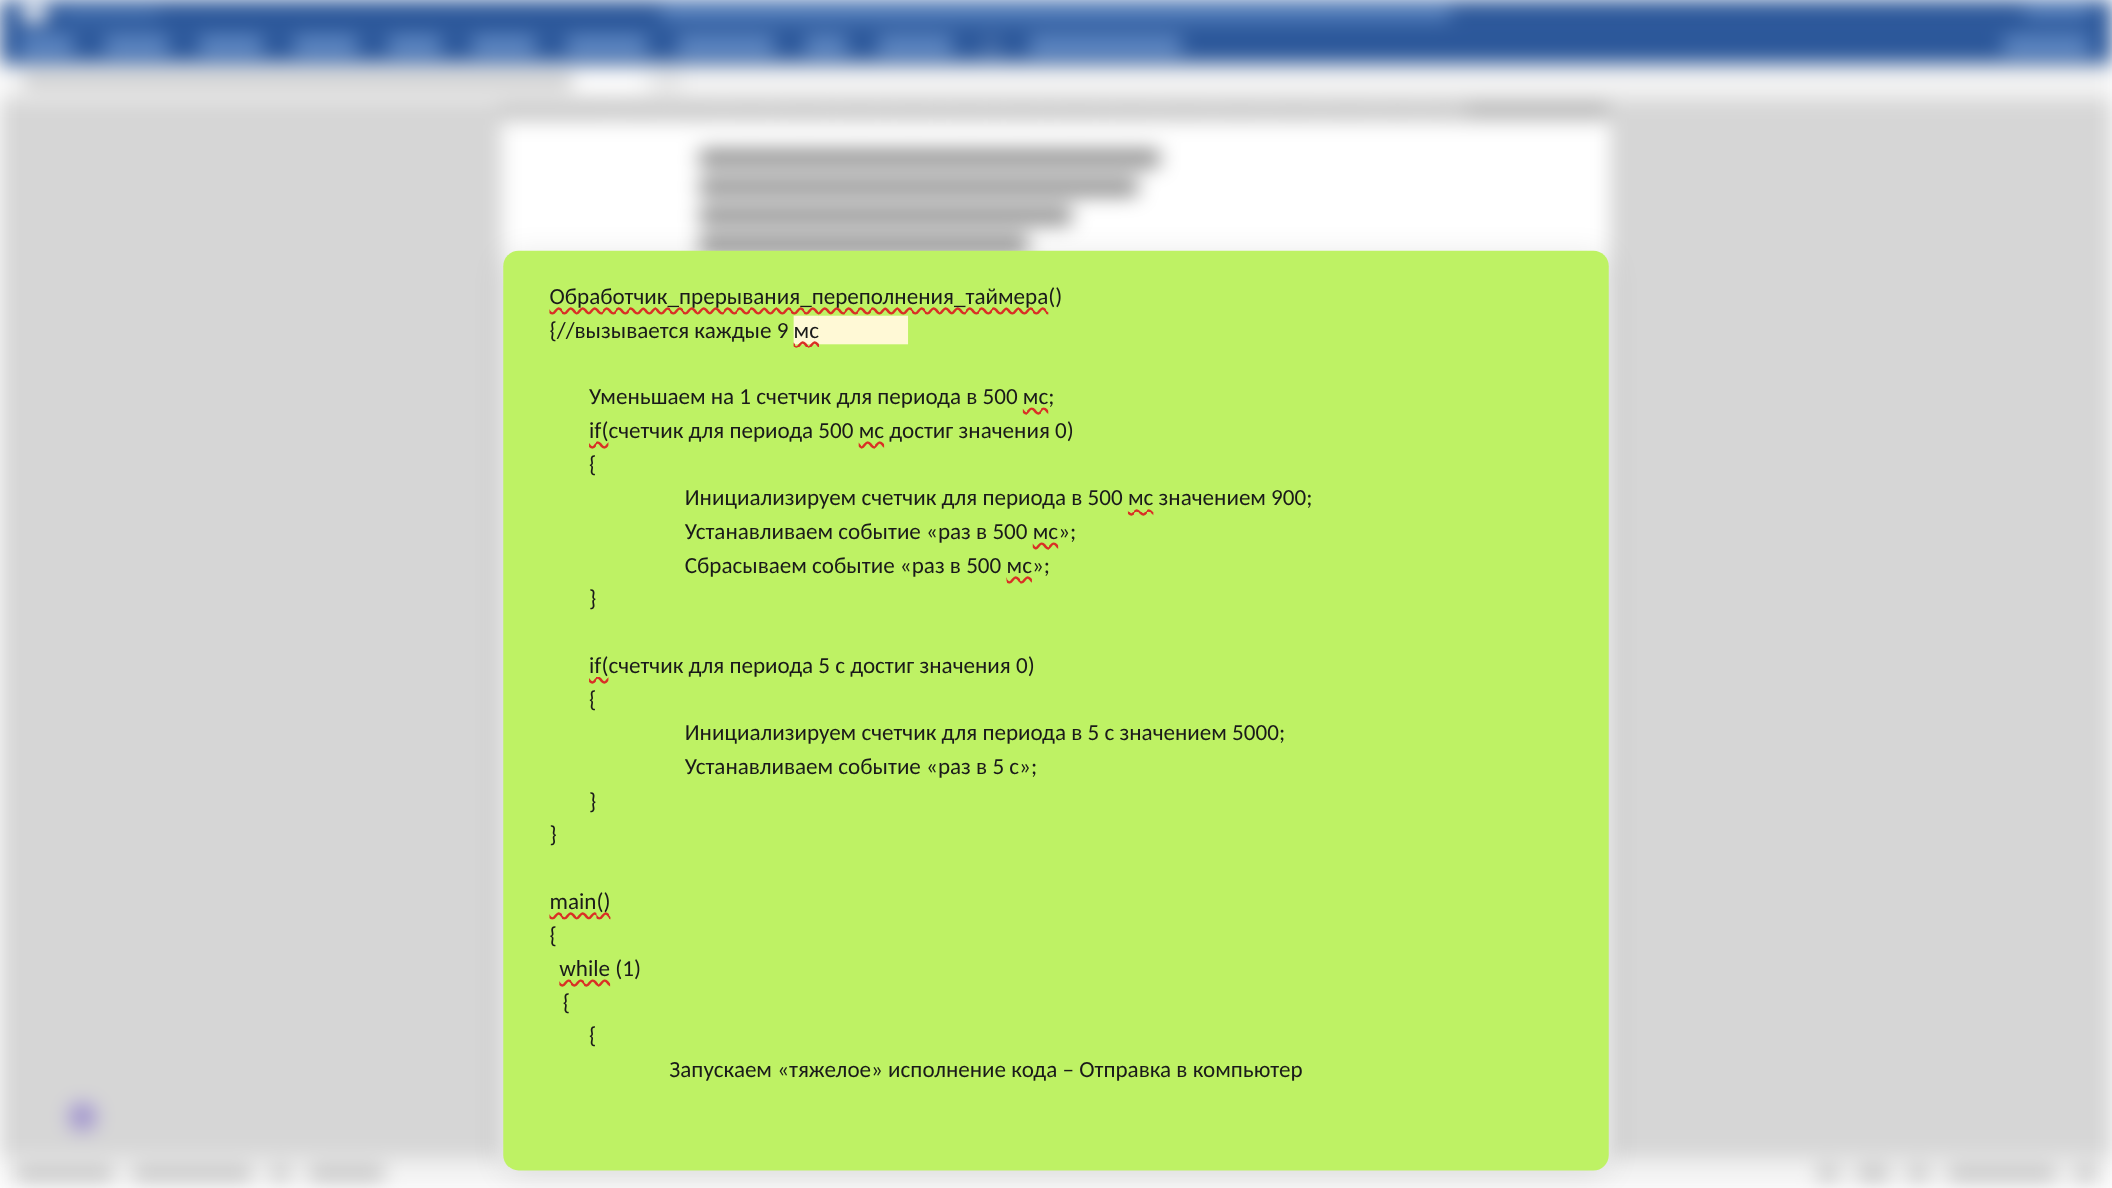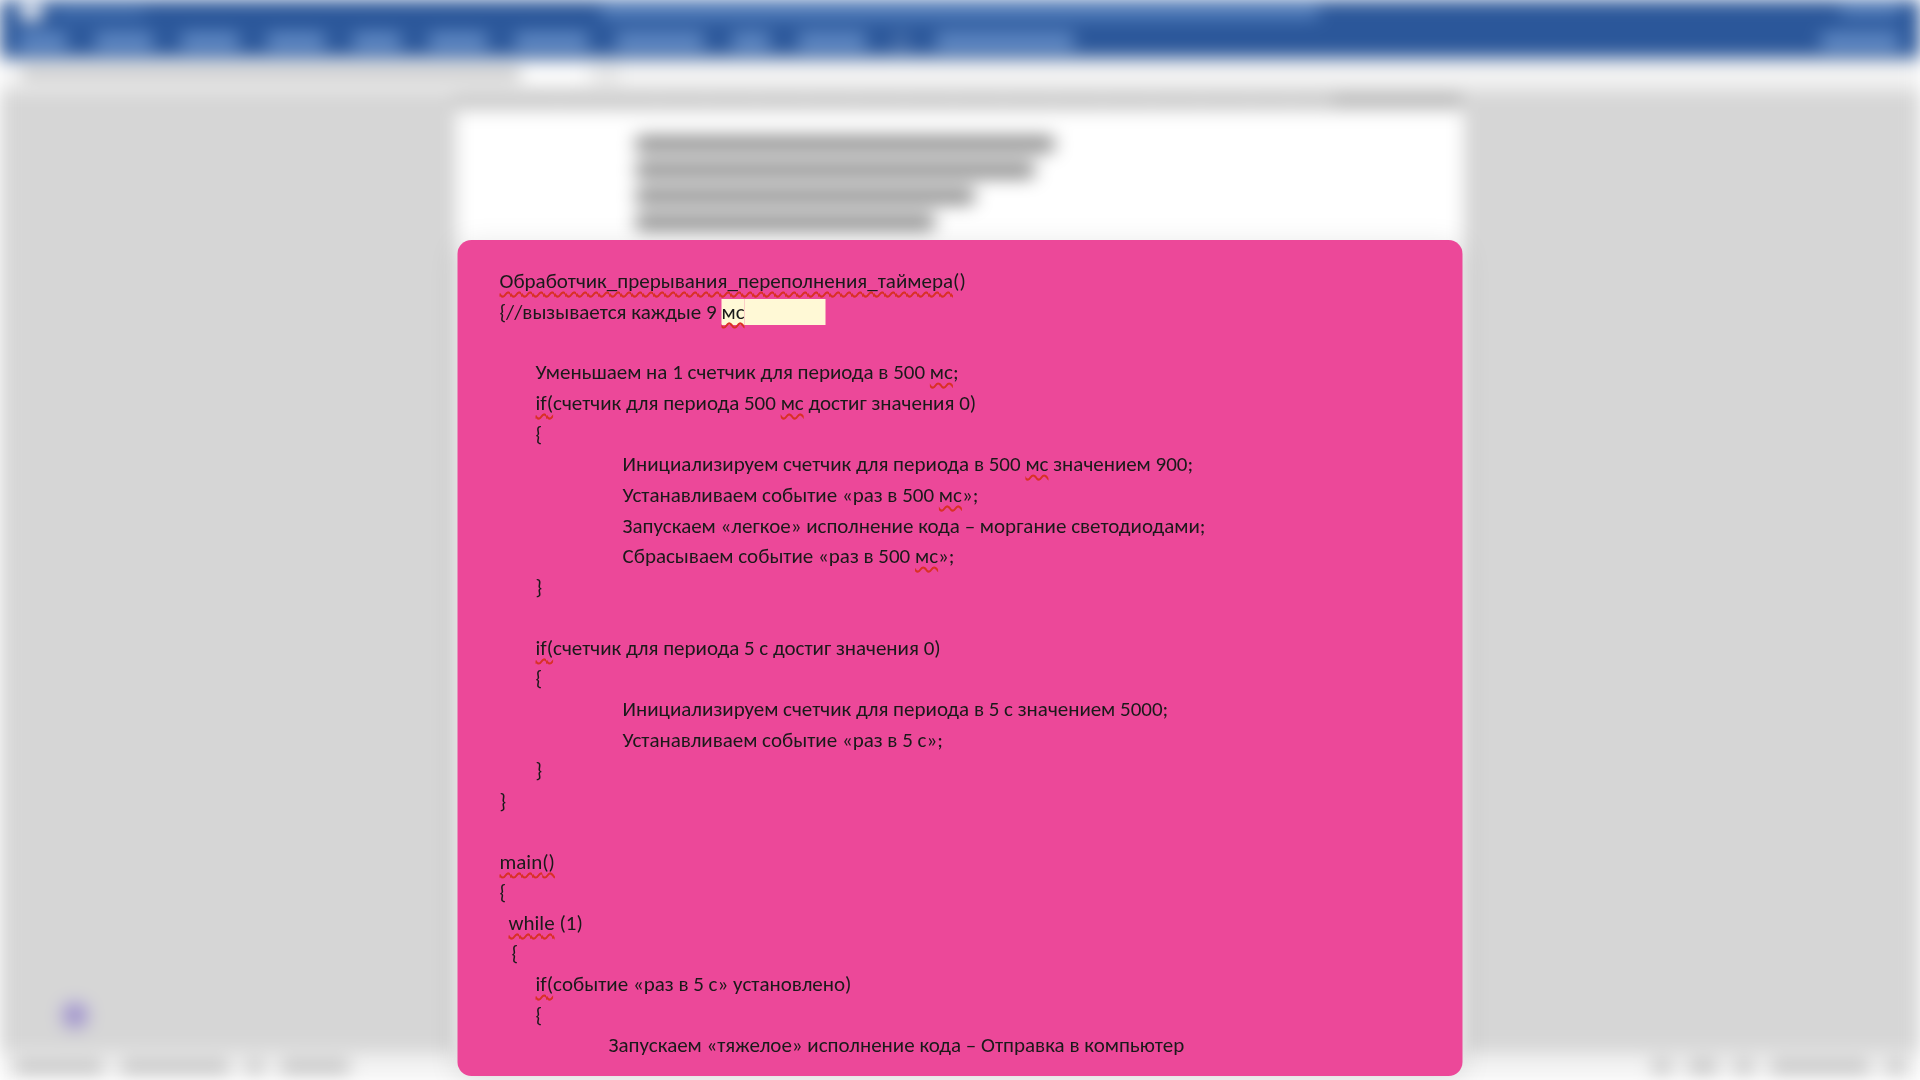--- a/index.html
+++ b/index.html
@@ -35,22 +35,22 @@
 .page { position:absolute; top:110px; left:50%; transform:translateX(-50%); width:1010px; height:960px; background:#fff; box-shadow:0 2px 10px rgba(0,0,0,0.15); padding:26px 180px; }
 .page .line { height:16px; background:#888; border-radius:6px; margin-bottom:10px; }
 
 .status { position:absolute; bottom:0; left:0; right:0; height:28px; background:#f3f3f3; border-top:1px solid #d0d0d0; display:flex; align-items:center; padding:0 14px; gap:16px;}
 .status .s { height:10px; background:#b0b0b0; border-radius:4px; }
 
 .avatar { position:absolute; left:60px; bottom:50px; width:30px; height:30px; border-radius:50%; background:#9a8dc9; border:2px solid #fff; box-shadow:0 1px 4px rgba(0,0,0,0.2); }
 
 
 .modal {
-  position:absolute; top:240px; left:50%; transform:translateX(-50%);
-  width:1005px; height:836px; background:#ec4899; border-radius:14px;
+  position:absolute; top:228px; left:50%; transform:translateX(-50%);
+  width:1005px; height:836px; background:#bef264; border-radius:14px;
   box-shadow:0 4px 30px rgba(0,0,0,0.1);
   padding:26px 42px 0 42px;
   font-family:"Calibri","Segoe UI",Arial,sans-serif;
   font-size:21px; color:#1a1a1a; line-height:1.46;
   overflow:hidden;
 }
 .modal .l0 { margin-left:0; }
 .modal .l1 { margin-left:36px; }
 .modal .l2 { margin-left:123px; }
 .modal .l3 { margin-left:109px; }
@@ -150,21 +150,20 @@
   <div class="l1">
     <span class="sp">if(</span><span>счетчик для периода 500 </span><span class="sp">мс</span><span> достиг значения 0)</span>
   </div>
   <div class="l1">{</div>
   <div class="l2">
     <span>Инициализируем счетчик для периода в 500 </span><span class="sp">мс</span><span> значением 900;</span>
   </div>
   <div class="l2">
     <span>Устанавливаем событие «раз в 500 </span><span class="sp">мс</span><span>»;</span>
   </div>
-  <div class="l2">Запускаем «легкое» исполнение кода – моргание светодиодами;</div>
   <div class="l2">
     <span>Сбрасываем событие «раз в 500 </span><span class="sp">мс</span><span>»;</span>
   </div>
   <div class="l1">}</div>
 
   <div class="blank"></div>
 
   <div class="l1">
     <span class="sp">if(</span><span>счетчик для периода 5 с достиг значения 0)</span>
   </div>
@@ -177,19 +176,16 @@
   <div class="blank"></div>
 
   <div class="l0">
     <span class="sp">main</span><span class="sp">()</span>
   </div>
   <div class="l0">{</div>
   <div class="l0 indent-main-body">
     <span class="sp">while</span><span> (1)</span>
   </div>
   <div class="l0 indent-while-brace">{</div>
-  <div class="l1">
-    <span class="sp">if(</span><span>событие «раз в 5 с» установлено)</span>
-  </div>
   <div class="l1">{</div>
   <div class="l3">Запускаем «тяжелое» исполнение кода – Отправка в компьютер</div>
 
 </div>
 
 </body></html>

